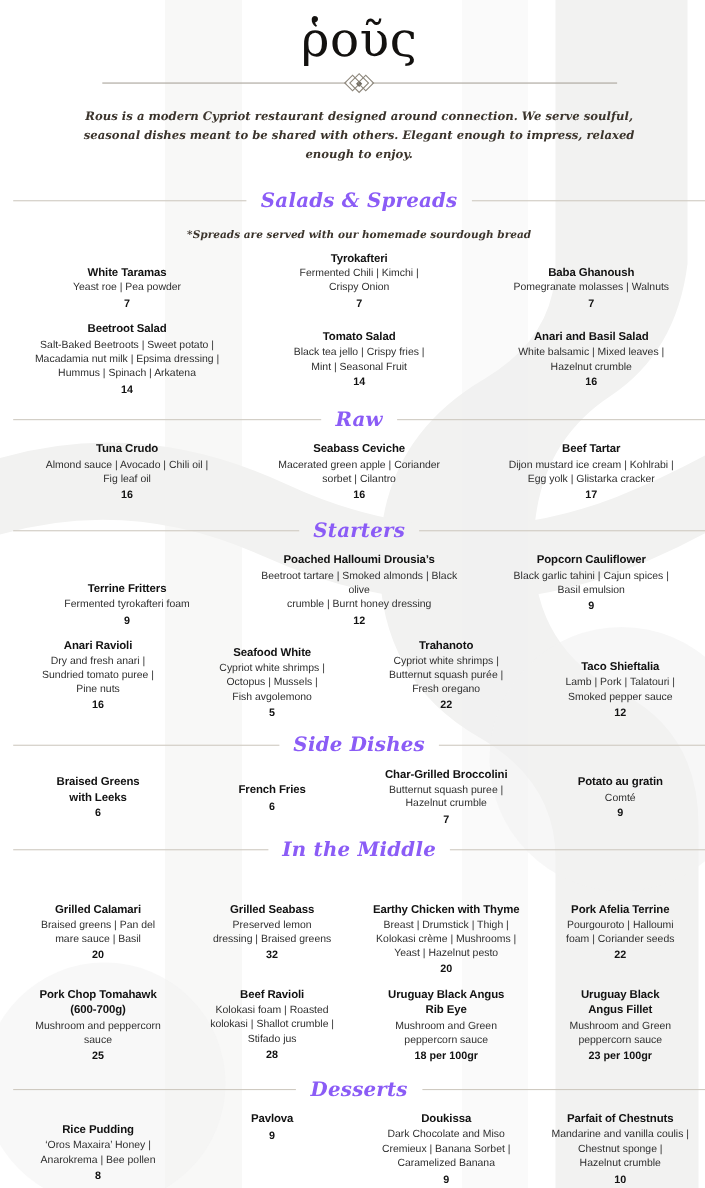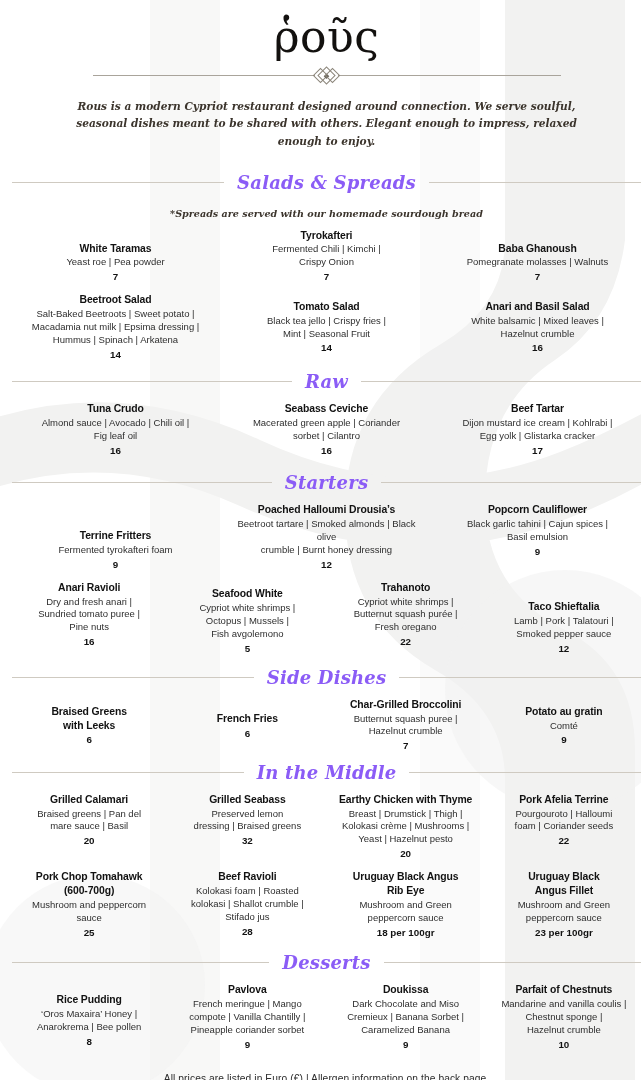--- a/index.html
+++ b/index.html
@@ -371,21 +371,21 @@
         </div>
         <div style="height: 6px;"></div>
       </div>
       <div class="sec">
         <div class="section-head">
           <span class="sh-line"></span>
           <span class="sh-title">In the Middle</span>
           <span class="sh-line"></span>
         </div>
         <div style="height: 10px;"></div>
-        <div class="row c4" style="min-height: 66px;">
+        <div class="row c4" style="min-height: 66px; margin-top: 28px;">
           <div class="item top">
             <div class="item-name">Grilled Calamari</div>
             <div class="item-desc">Braised greens | Pan del<br>mare sauce | Basil</div>
             <div class="item-price">20</div>
           </div>
           <div class="item top">
             <div class="item-name">Grilled Seabass</div>
             <div class="item-desc">Preserved lemon<br>dressing | Braised greens</div>
             <div class="item-price">32</div>
           </div>
@@ -433,21 +433,20 @@
         </div>
         <div style="height: 10px;"></div>
         <div class="row c4" style="min-height: 74px;">
           <div class="item ">
             <div class="item-name">Rice Pudding</div>
             <div class="item-desc">‘Oros Maxaira’ Honey |<br>Anarokrema | Bee pollen</div>
             <div class="item-price">8</div>
           </div>
           <div class="item top">
             <div class="item-name">Pavlova</div>
-            <div class="item-desc">French meringue | Mango<br>compote | Vanilla Chantilly |<br>Pineapple coriander sorbet</div>
             <div class="item-price">9</div>
           </div>
           <div class="item top">
             <div class="item-name">Doukissa</div>
             <div class="item-desc">Dark Chocolate and Miso<br>Cremieux |  Banana Sorbet |<br>Caramelized Banana</div>
             <div class="item-price">9</div>
           </div>
           <div class="item top">
             <div class="item-name">Parfait of Chestnuts</div>
             <div class="item-desc">Mandarine and vanilla coulis |<br>Chestnut sponge |<br>Hazelnut crumble</div>

